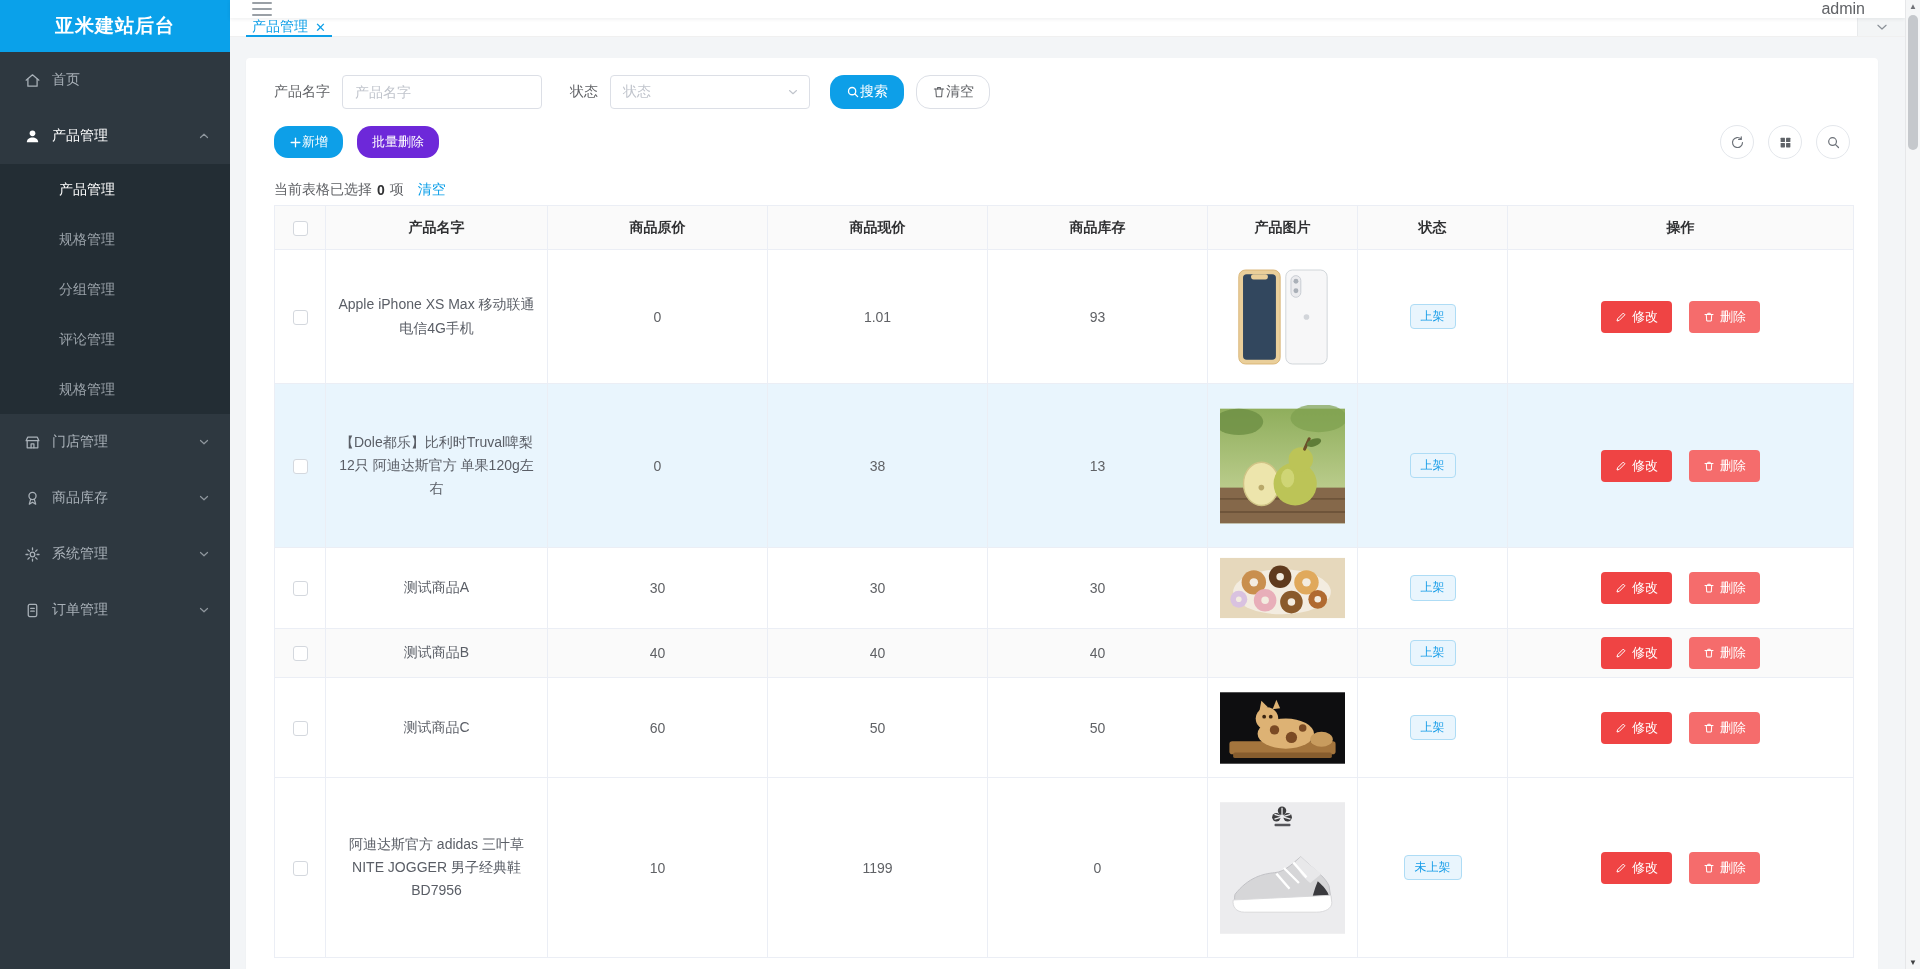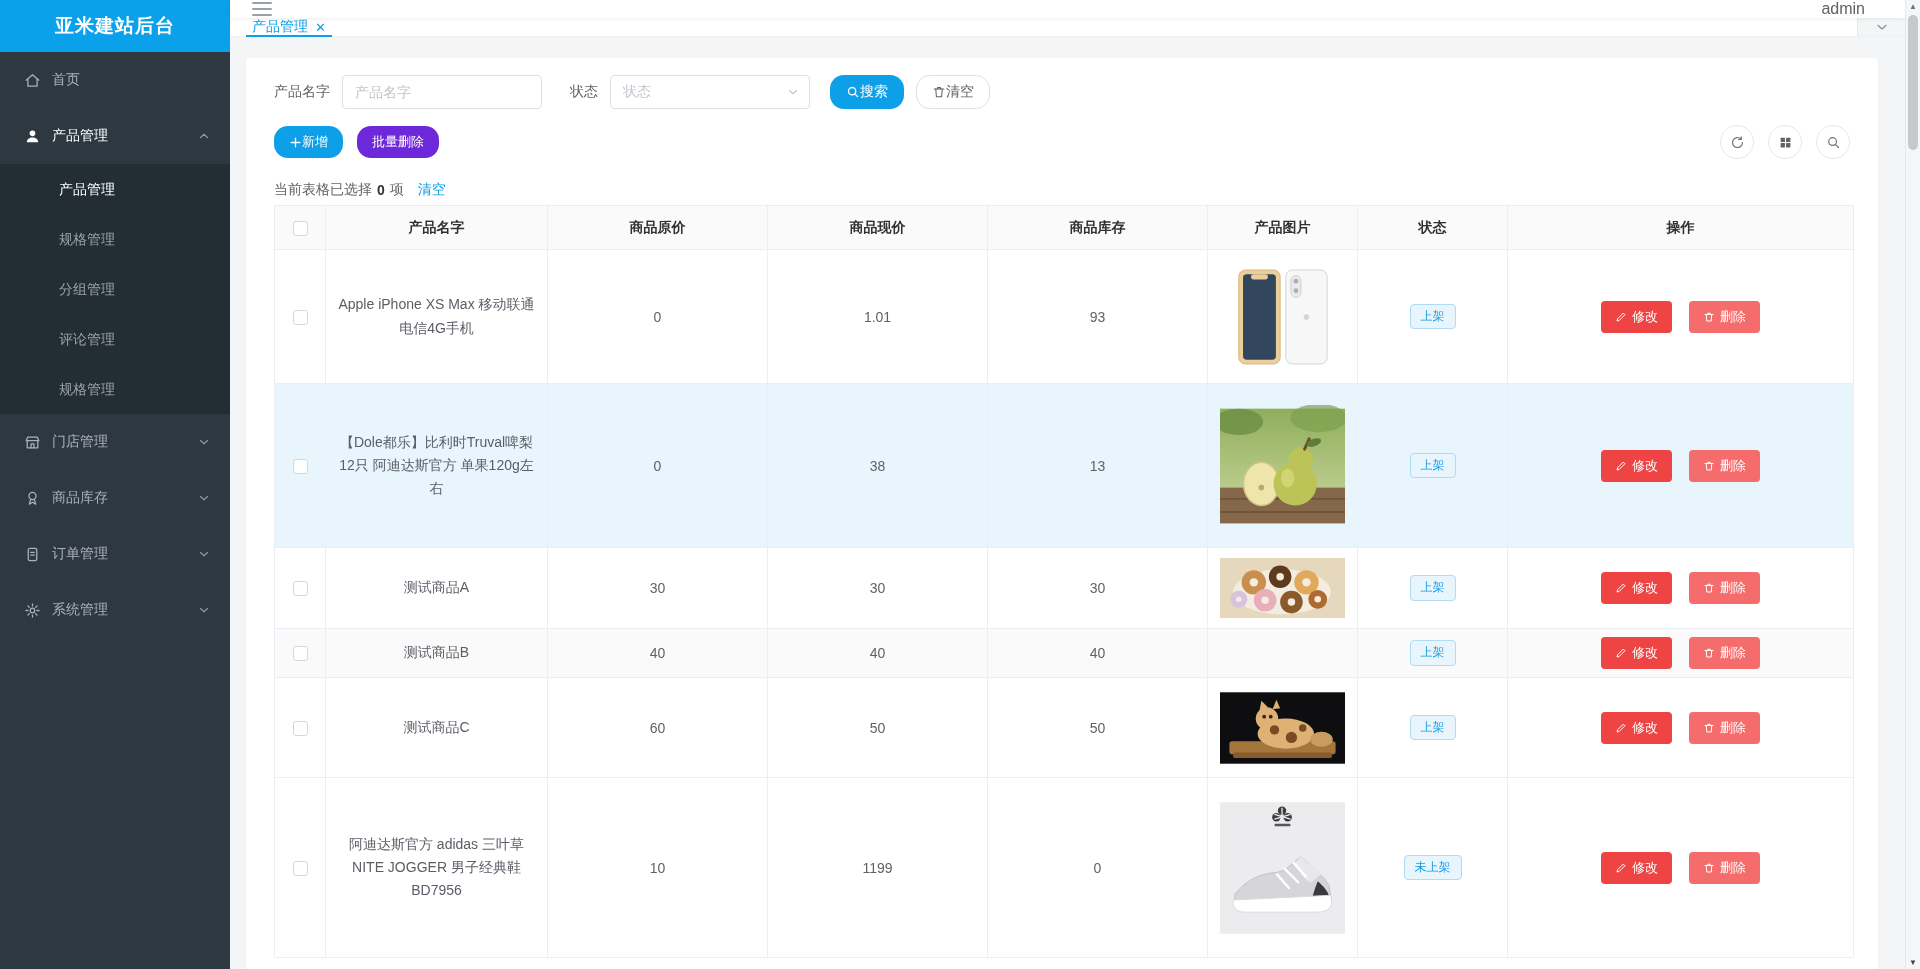--- a/index.html
+++ b/index.html
@@ -139,43 +139,43 @@
             <path d="M9.5 12.8 L7.5 20 L12 17.2 L16.5 20 L14.5 12.8"></path>
           </svg>
         <span class="mi-label">商品库存</span>
         <svg class="mi-caret" viewBox="0 0 24 24" fill="none" stroke="currentColor" stroke-width="2.4" stroke-linecap="round" stroke-linejoin="round">
             <polyline points="5 9 12 15.5 19 9"></polyline>
           </svg>
       </div>
 
       <div class="menu-item">
         <svg class="mi-icon" viewBox="0 0 24 24" fill="none" stroke="currentColor" stroke-width="1.8" stroke-linecap="round" stroke-linejoin="round">
-            <rect x="6" y="3.5" width="12" height="17" rx="2"></rect>
-            <line x1="9.5" y1="9" x2="14.5" y2="9"></line>
-            <line x1="9.5" y1="13" x2="14.5" y2="13"></line>
-          </svg>
-        <span class="mi-label">订单管理</span>
-        <svg class="mi-caret" viewBox="0 0 24 24" fill="none" stroke="currentColor" stroke-width="2.4" stroke-linecap="round" stroke-linejoin="round">
-            <polyline points="5 9 12 15.5 19 9"></polyline>
-          </svg>
-      </div>
-
-      <div class="menu-item">
-        <svg class="mi-icon" viewBox="0 0 24 24" fill="none" stroke="currentColor" stroke-width="1.8" stroke-linecap="round" stroke-linejoin="round">
             <circle cx="12" cy="12" r="3.2"></circle>
             <line x1="12" y1="2.8" x2="12" y2="5.6"></line>
             <line x1="12" y1="18.4" x2="12" y2="21.2"></line>
             <line x1="2.8" y1="12" x2="5.6" y2="12"></line>
             <line x1="18.4" y1="12" x2="21.2" y2="12"></line>
             <line x1="5.5" y1="5.5" x2="7.5" y2="7.5"></line>
             <line x1="16.5" y1="16.5" x2="18.5" y2="18.5"></line>
             <line x1="5.5" y1="18.5" x2="7.5" y2="16.5"></line>
             <line x1="16.5" y1="7.5" x2="18.5" y2="5.5"></line>
           </svg>
         <span class="mi-label">系统管理</span>
+        <svg class="mi-caret" viewBox="0 0 24 24" fill="none" stroke="currentColor" stroke-width="2.4" stroke-linecap="round" stroke-linejoin="round">
+            <polyline points="5 9 12 15.5 19 9"></polyline>
+          </svg>
+      </div>
+
+      <div class="menu-item">
+        <svg class="mi-icon" viewBox="0 0 24 24" fill="none" stroke="currentColor" stroke-width="1.8" stroke-linecap="round" stroke-linejoin="round">
+            <rect x="6" y="3.5" width="12" height="17" rx="2"></rect>
+            <line x1="9.5" y1="9" x2="14.5" y2="9"></line>
+            <line x1="9.5" y1="13" x2="14.5" y2="13"></line>
+          </svg>
+        <span class="mi-label">订单管理</span>
         <svg class="mi-caret" viewBox="0 0 24 24" fill="none" stroke="currentColor" stroke-width="2.4" stroke-linecap="round" stroke-linejoin="round">
             <polyline points="5 9 12 15.5 19 9"></polyline>
           </svg>
       </div>
 
     </nav>
   </aside>
 
   <div class="main">
 

